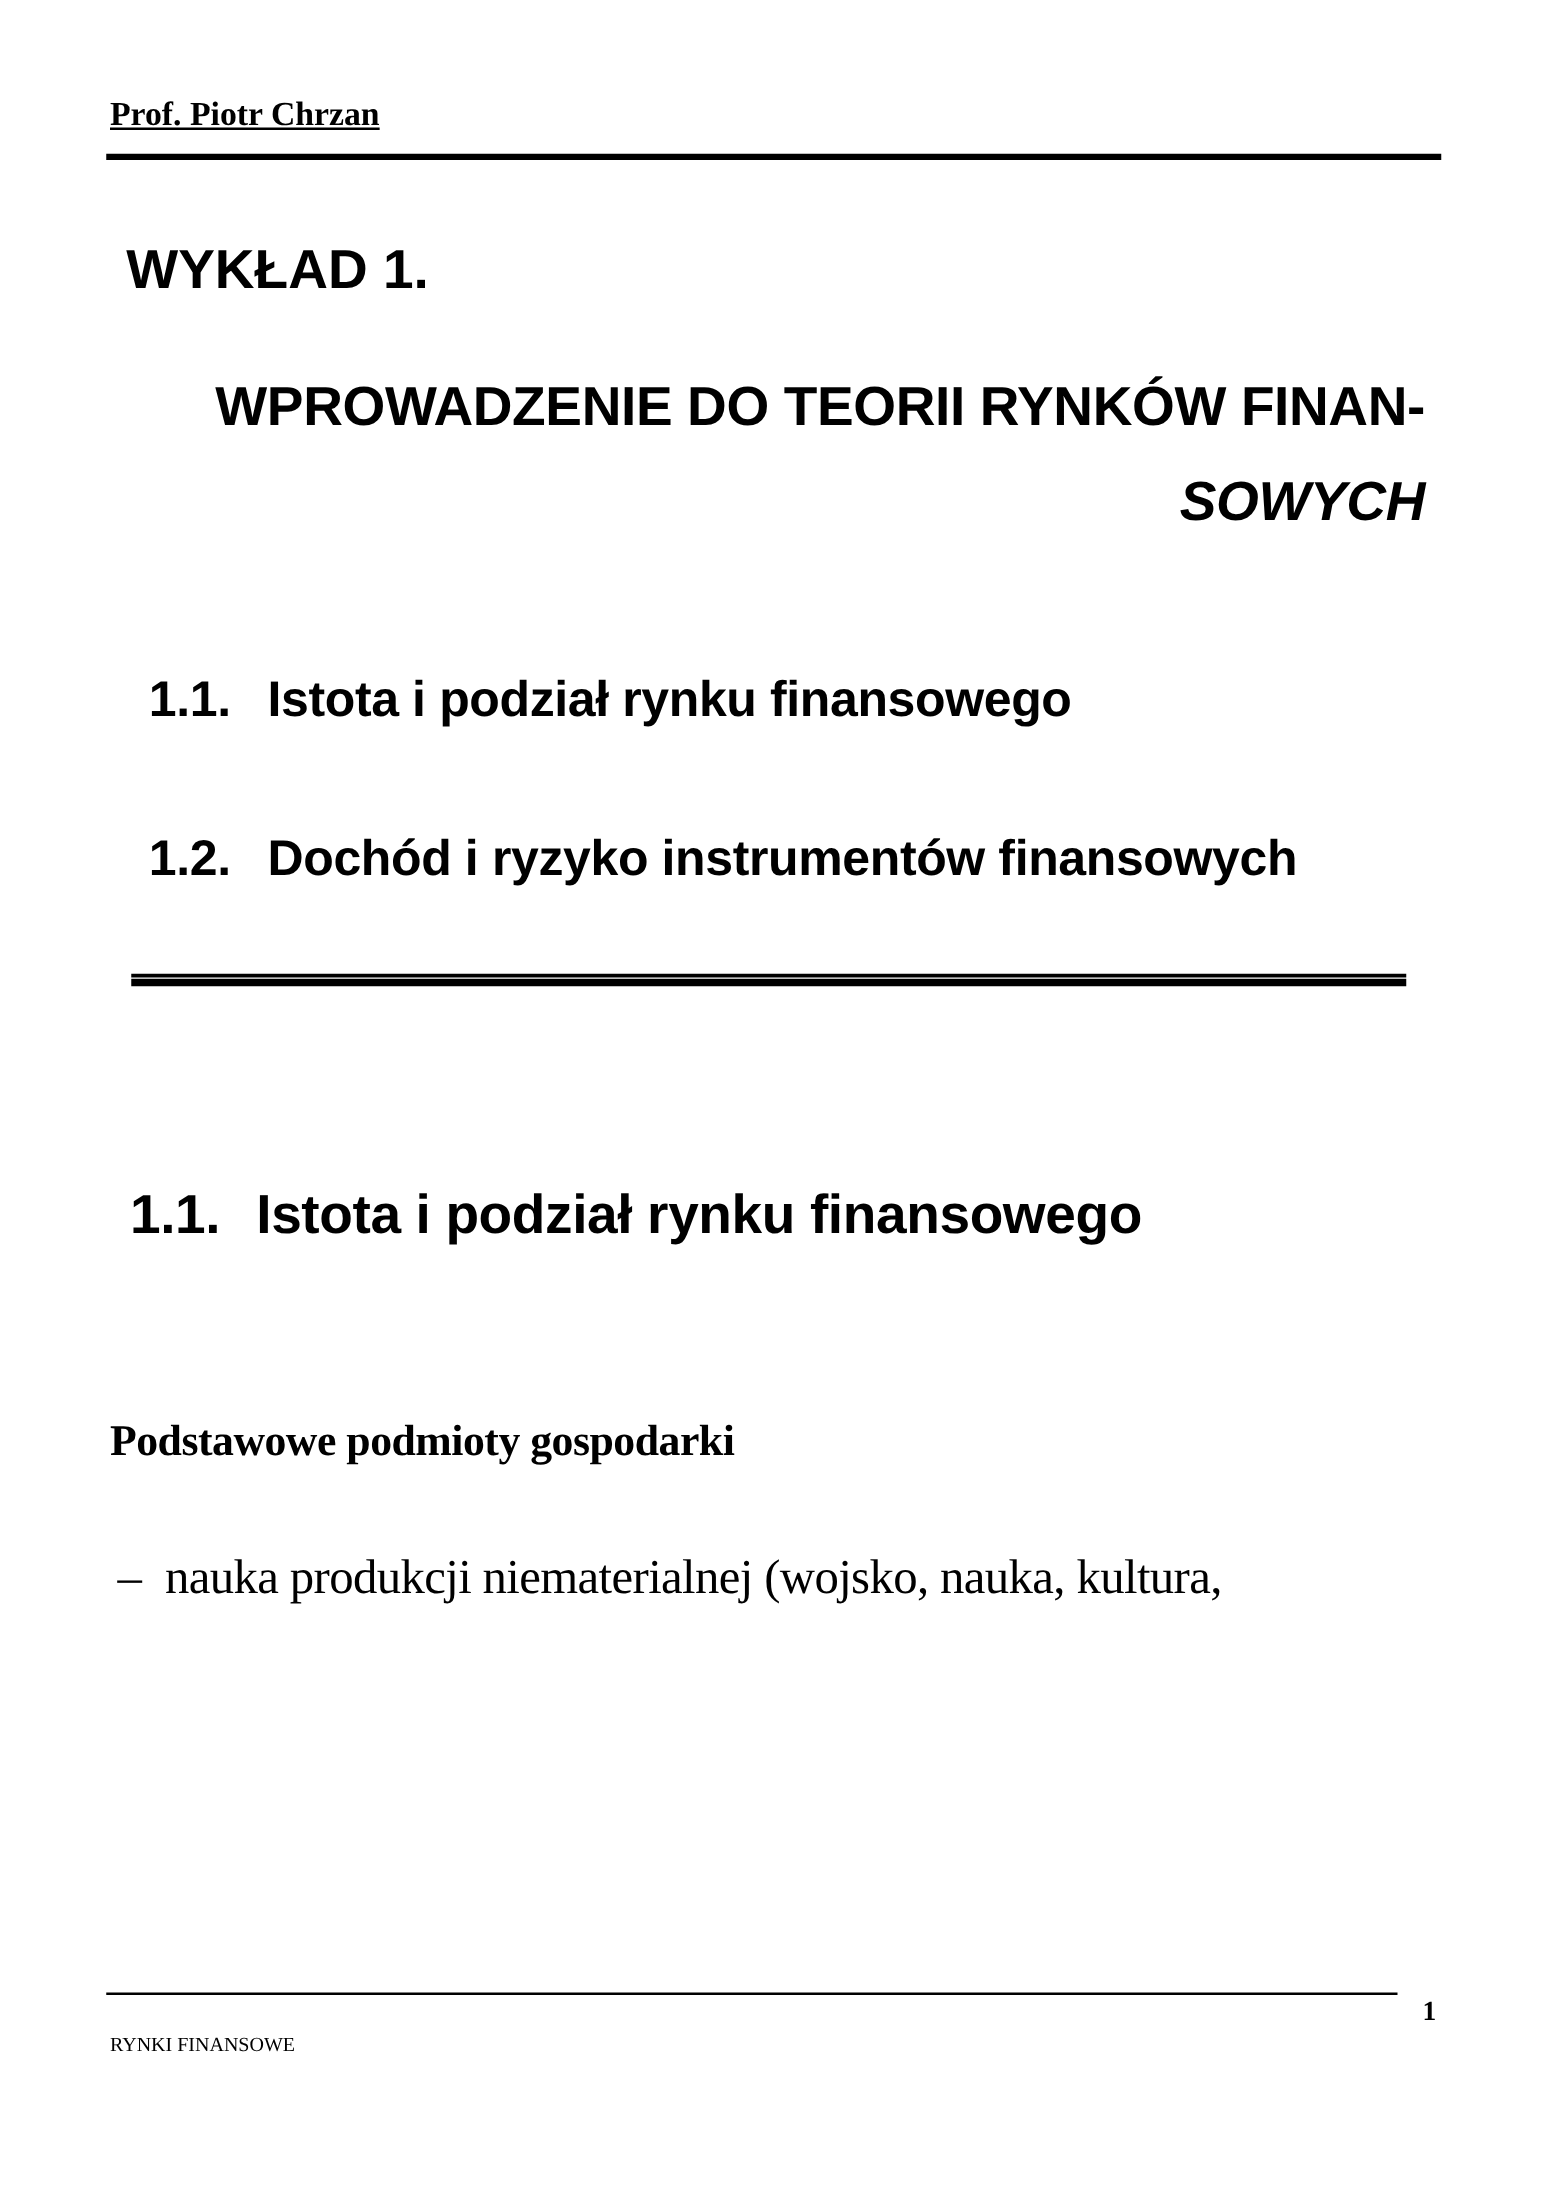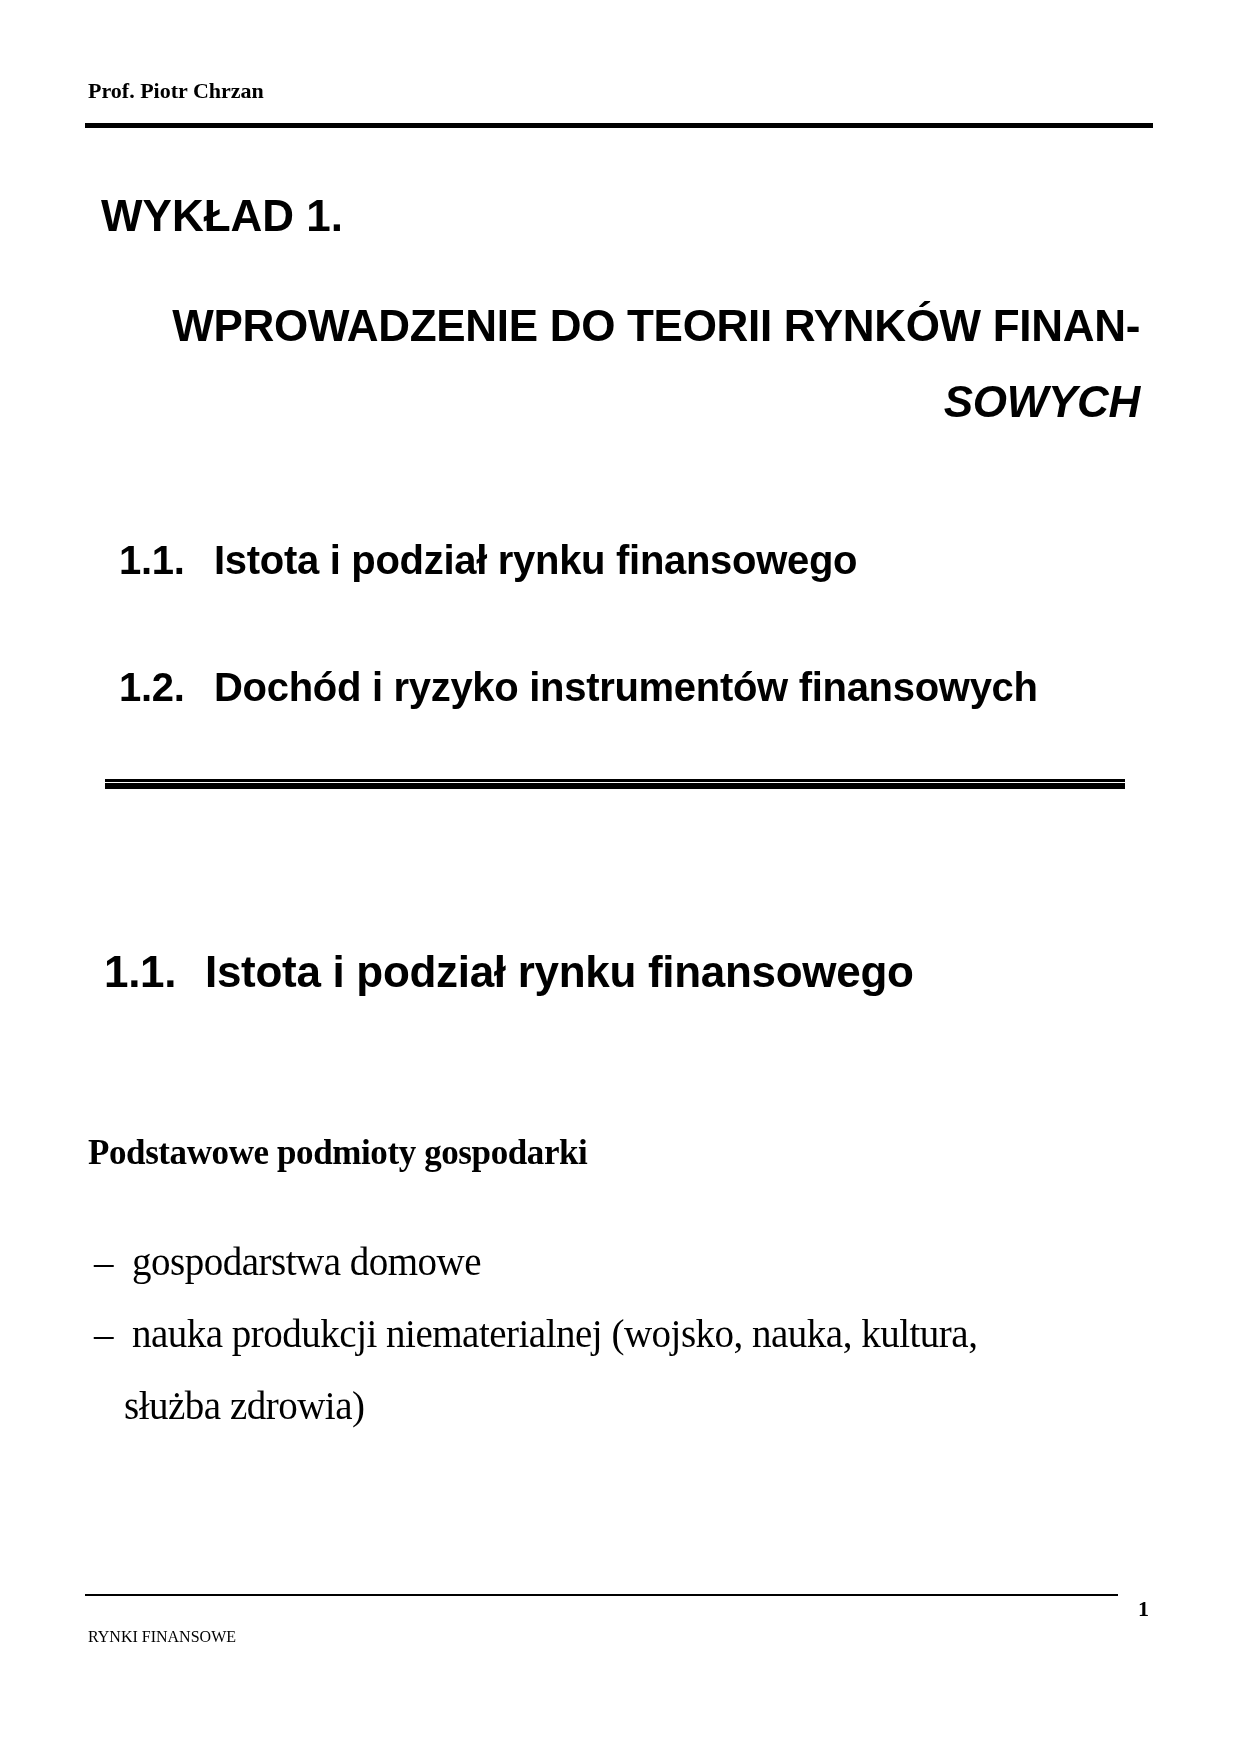--- a/index.html
+++ b/index.html
@@ -1,21 +1,21 @@
 <!DOCTYPE html>
 <html><head>
   <meta charset="utf-8">
   <style>
     html, body { margin: 0; padding: 0; background: #ffffff; }
     body { width: 1240px; height: 1754px; position: relative; overflow: hidden; color: #000; }
     .abs { position: absolute; white-space: nowrap; }
     .serif { font-family: "Liberation Serif", "DejaVu Serif", serif; }
     .sans { font-family: "Liberation Sans", "DejaVu Sans", sans-serif; }
 
-    .header-author { left: 88px; top: 76px; font-size: 22px; font-weight: bold; line-height: 30px; }
+    .header-author { left: 88px; top: 76px; font-size: 27px; font-weight: bold; line-height: 30px; text-decoration: underline; }
     .header-rule { left: 85px; top: 123px; width: 1068px; height: 5px; background: #000; }
 
     .lecture-label { left: 101px; top: 190px; font-size: 44px; font-weight: bold; line-height: 52px; }
 
     .main-title { left: 100px; width: 1040px; text-align: right; font-size: 44px; font-weight: bold; line-height: 52px; letter-spacing: -0.3px; }
     .main-title.l1 { top: 300px; }
     .main-title.l2 { top: 376px; font-style: italic; }
 
     .toc-item { left: 119px; font-size: 40px; font-weight: bold; line-height: 46px; letter-spacing: -0.3px; }
     .toc-item .num { display: inline-block; width: 95px; }
@@ -61,23 +61,19 @@
 <div class="abs double-rule-thick"></div>
 
 <div class="abs sans section-heading">
   <span class="num">1.1.</span><span>Istota i podział rynku finansowego</span>
 </div>
 
 <div class="abs serif subheading">Podstawowe podmioty gospodarki</div>
 
 <div class="abs serif list">
   <div class="list-item">
-    <span class="dash">–</span><span>gospodarstwa domowe</span>
-  </div>
-  <div class="list-item">
     <span class="dash">–</span><span>nauka produkcji niematerialnej (wojsko, nauka, kultura,</span>
   </div>
-  <div class="list-cont">służba zdrowia)</div>
 </div>
 
 <div class="abs footer-rule"></div>
 <div class="abs serif page-number">1</div>
 <div class="abs serif footer-title">RYNKI FINANSOWE</div>
 
 </body></html>

